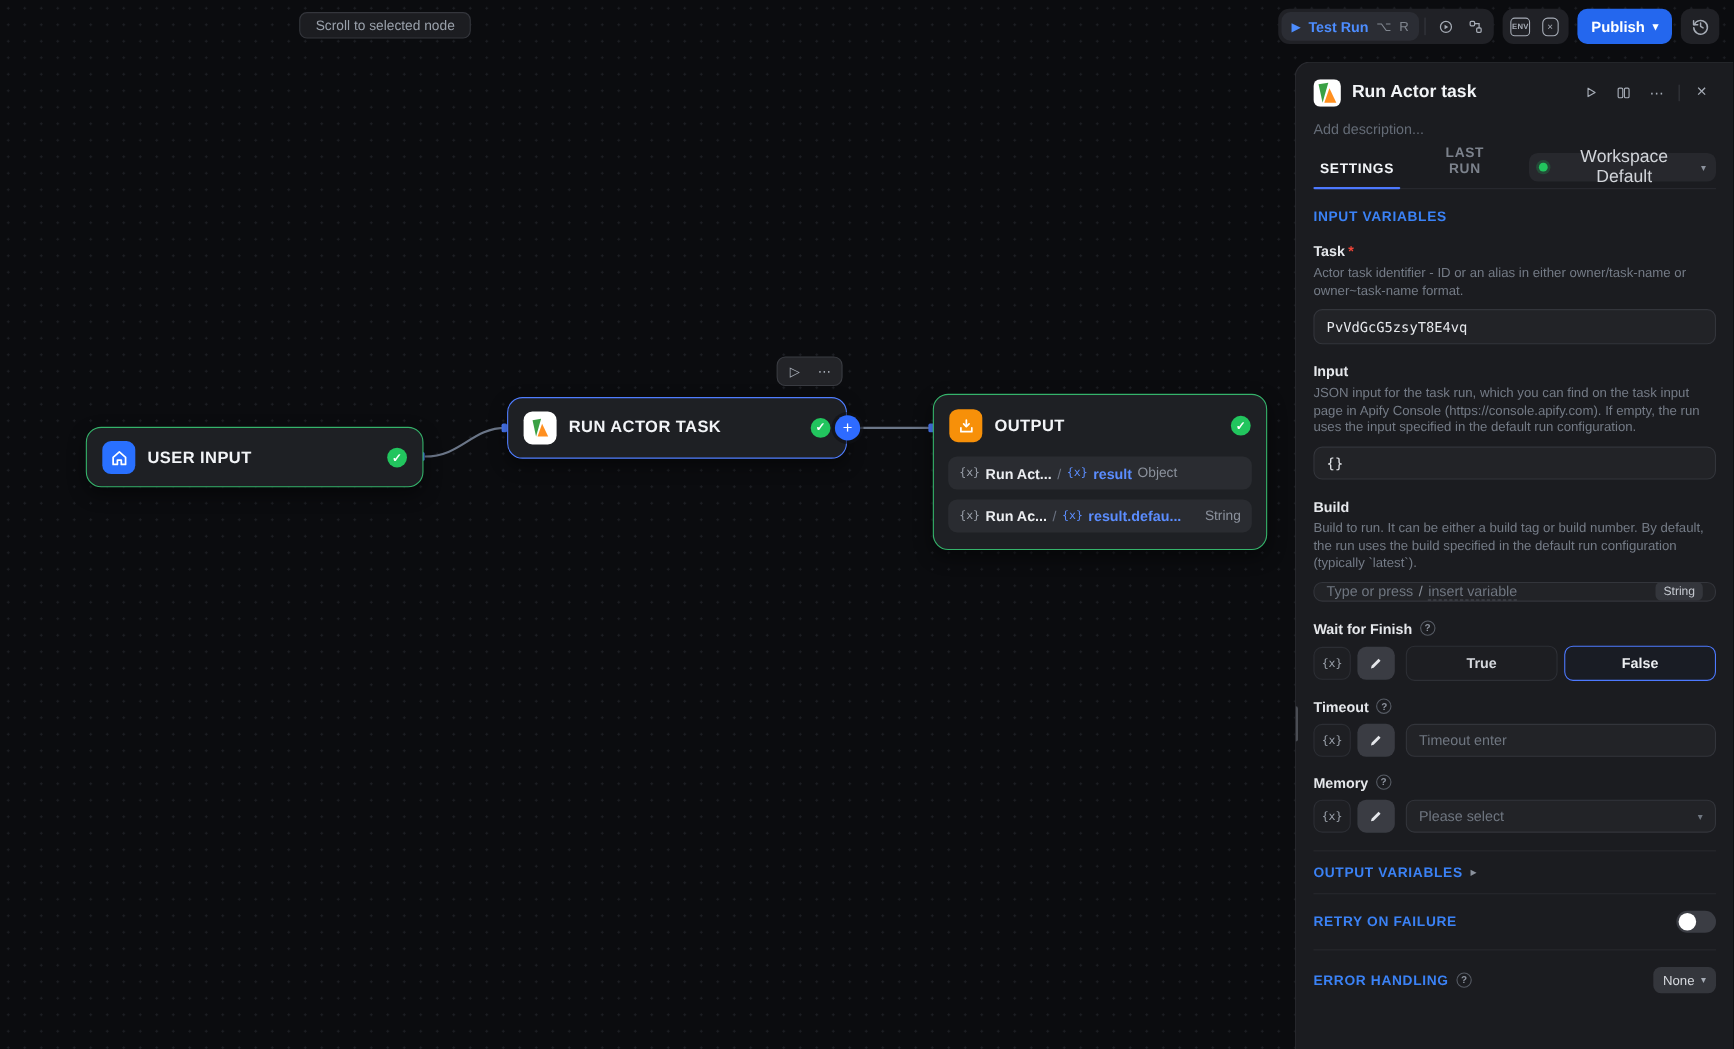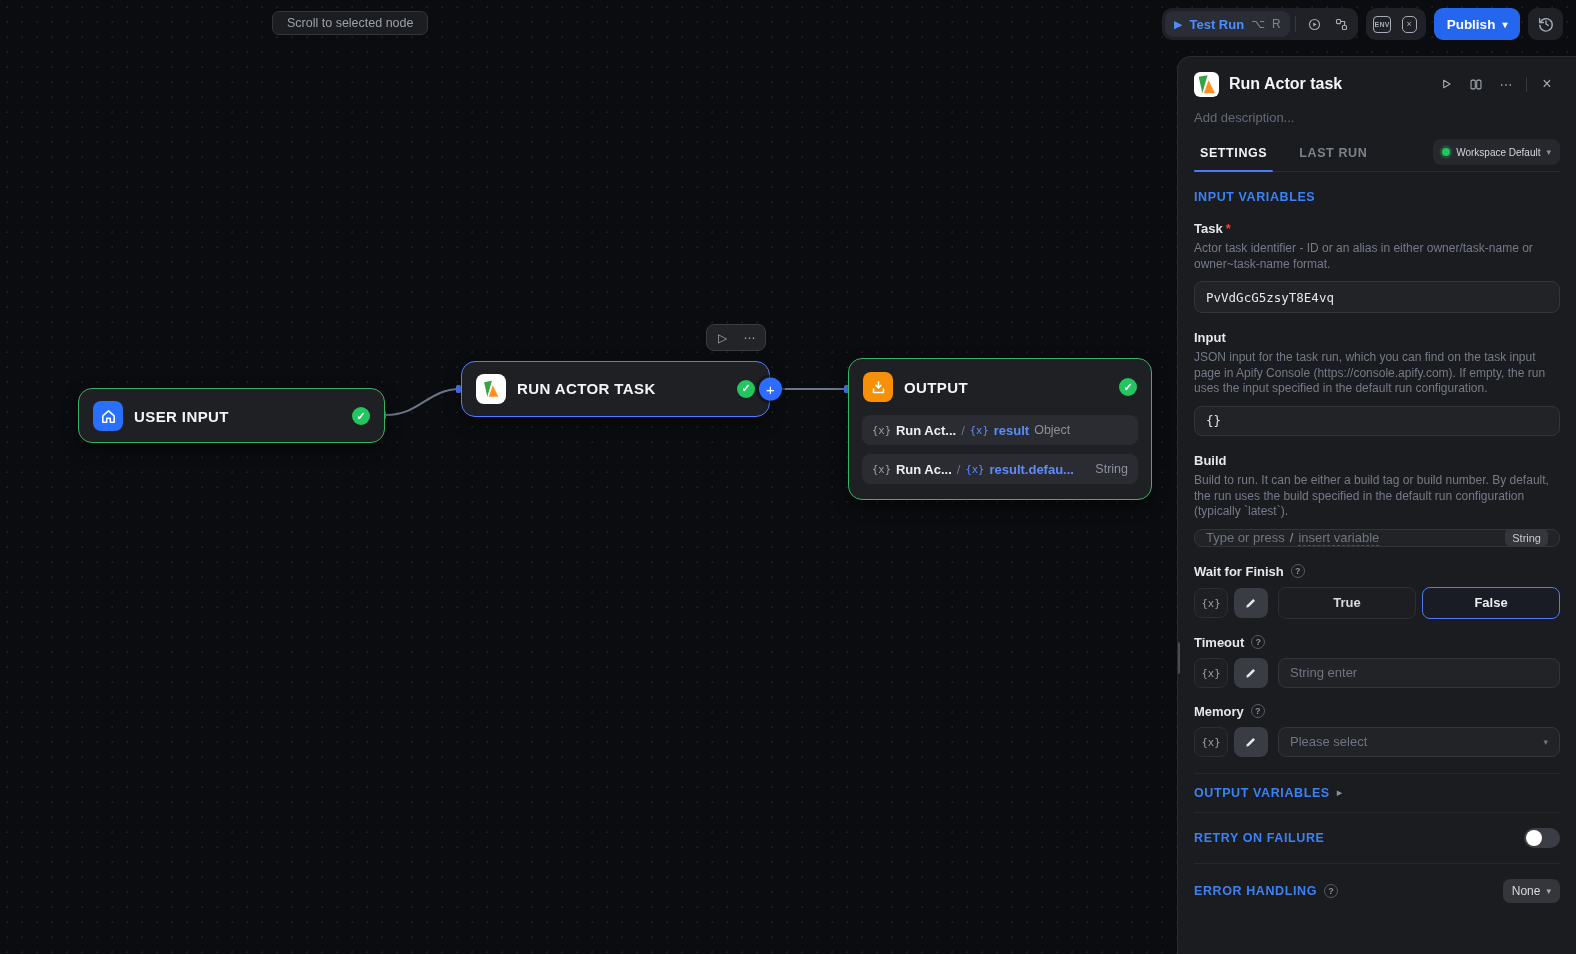--- a/index.html
+++ b/index.html
@@ -104,21 +104,21 @@
     margin-right:20px;cursor:pointer;position:relative;color:#7c828c;background:none;border:none;
     font-family:inherit;}
   .tab.active{color:#f2f4f7;text-align:right;}
   .tab.active::after{content:"";position:absolute;left:0;right:0;bottom:-1px;height:2px;
     background:#4d79ff;border-radius:1px;}
   .ws-pill{margin-left:auto;margin-bottom:6px;height:26px;background:#27282d;border:none;
     border-radius:8px;display:flex;align-items:center;gap:6px;padding:0 9px;cursor:pointer;
     font-family:inherit;}
   .ws-dot{width:8px;height:8px;border-radius:50%;background:#22c55e;
     box-shadow:0 0 0 2.5px rgba(34,197,94,.22);}
-  .ws-lbl{font-size:10px;color:#d2d5da;}
+  .ws-lbl{font-size:16px;color:#d2d5da;}
   .ws-ch{font-size:9px;color:#8b919c;}
 
   .sec-h{margin-top:18px;font-size:12.5px;font-weight:700;color:#3b82f6;letter-spacing:.6px;}
   .f-label{margin-top:17px;font-size:13px;font-weight:600;color:#e5e7eb;display:flex;align-items:center;}
   .req{color:#f04438;margin-left:3px;font-weight:700;}
   .q-icon{width:14px;height:14px;border:1.2px solid #565b64;border-radius:50%;
     color:#8b919c;font-size:9px;display:inline-flex;align-items:center;justify-content:center;
     margin-left:7px;font-weight:600;}
   .f-desc{margin-top:5px;font-size:12px;line-height:1.3;color:#747b86;}
   .v-box{margin-top:9px;height:32px;background:#222327;border:1px solid #33353b;border-radius:8px;
@@ -375,21 +375,21 @@
     <span class="q-icon">?</span>
   </div>
   <div class="ctl-row">
     <button class="var-btn">{x}</button>
     <button class="pencil-btn">
       <svg width="14" height="14" viewBox="0 0 24 24" fill="#e5e7eb">
         <path d="M4 20 L5 15.8 L15.8 5 L19 8.2 L8.2 19 Z"></path>
       </svg>
     </button>
     <div class="ctl-input" style="margin-left:4px;">
-      <span class="ph">String enter</span>
+      <span class="ph">Timeout enter</span>
     </div>
   </div>
 
   <div class="f-label" style="margin-top:16px;">
     <span>Memory</span>
     <span class="q-icon">?</span>
   </div>
   <div class="ctl-row">
     <button class="var-btn">{x}</button>
     <button class="pencil-btn">

